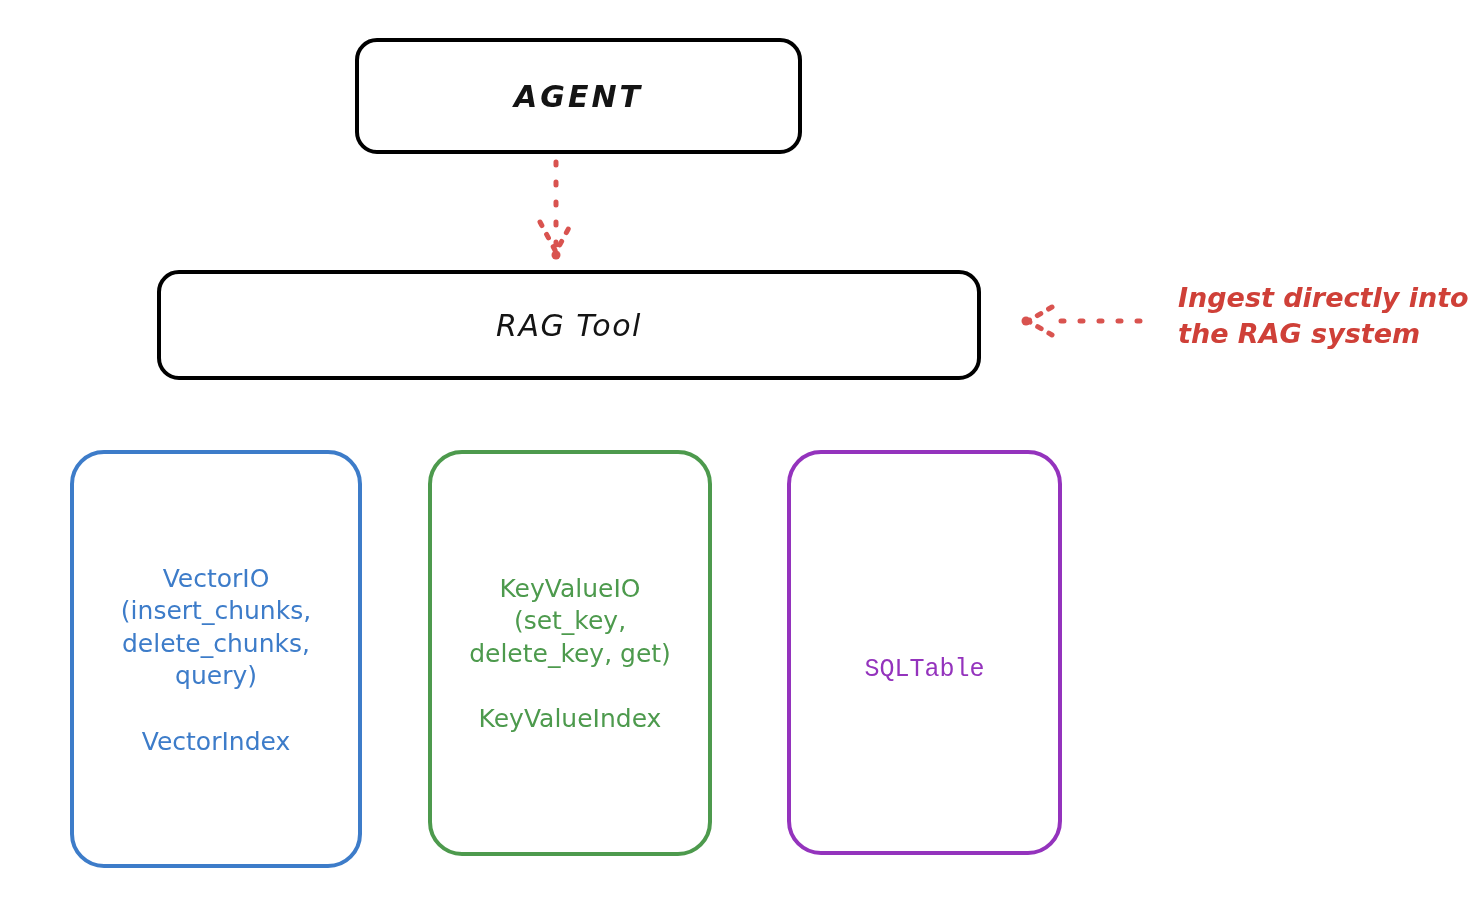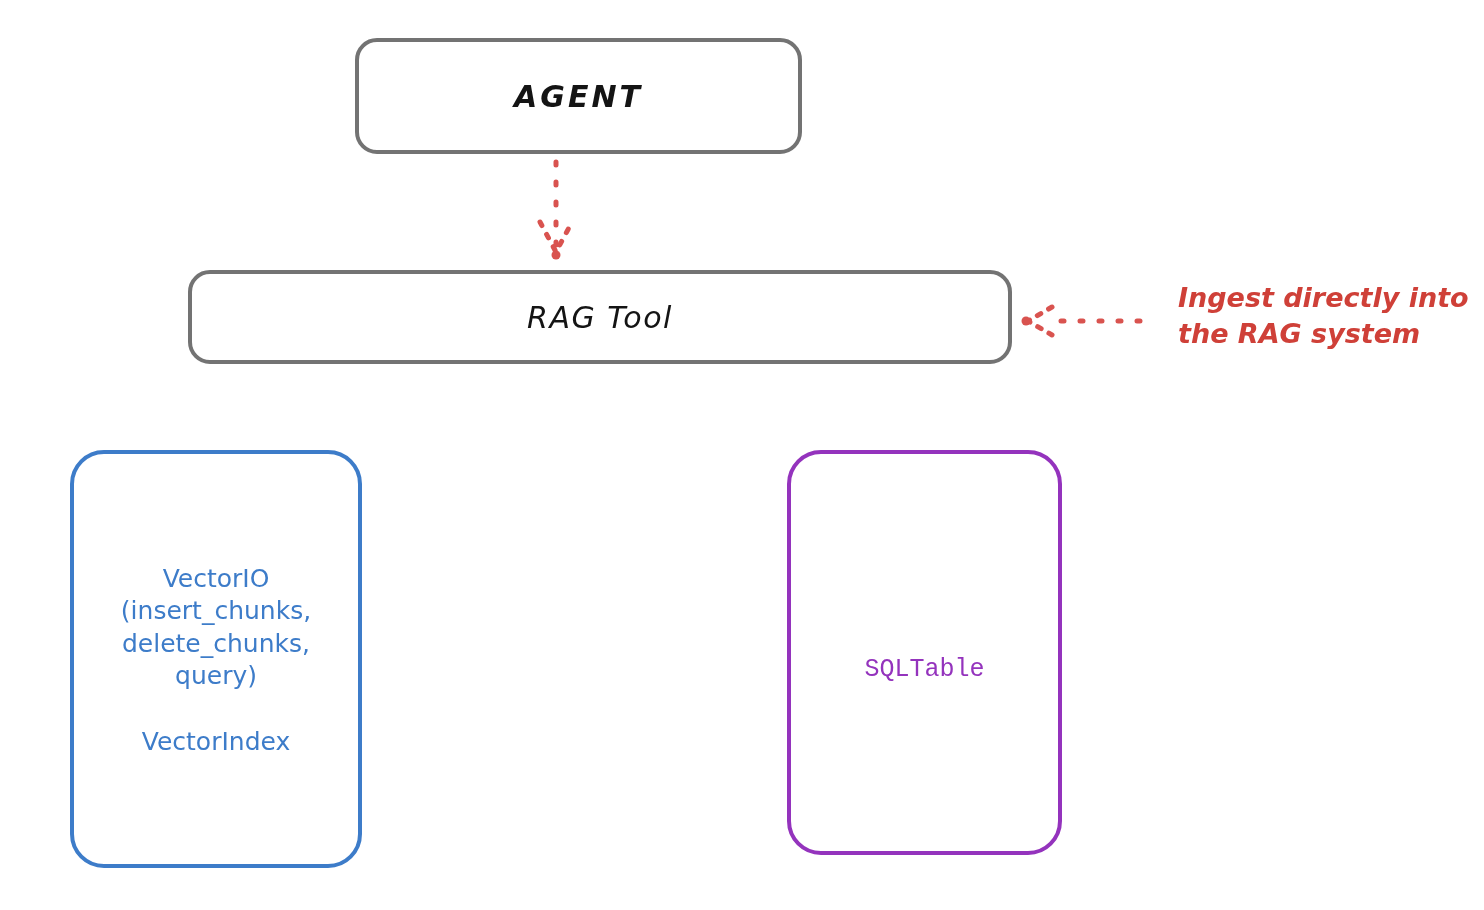--- a/index.html
+++ b/index.html
@@ -24,21 +24,21 @@
     box-sizing: border-box;
     background: #ffffff;
     display: flex;
     align-items: center;
     justify-content: center;
     text-align: center;
   }
 
   
   .node-dark {
-    border: 4px solid #737373;
+    border: 4px solid #000000;
     border-radius: 22px;
   }
   .node-dark .node-label {
     font-family: "DejaVu Sans", sans-serif;
     font-style: italic;
     font-size: 30px;
     letter-spacing: 1.5px;
     color: #141414;
     white-space: pre;
   }
@@ -94,33 +94,40 @@
 </style>
 </head>
 <body>
 
 <div id="canvas">
 
   <div class="node node-dark" id="node-agent" style="left:355px; top:38px; width:447px; height:116px;">
     <span class="node-label">AGENT</span>
   </div>
 
-  <div class="node node-dark" id="node-rag-tool" style="left:157px; top:270px; width:824px; height:94px;margin-left:31px;">
+  <div class="node node-dark" id="node-rag-tool" style="left:157px; top:270px; width:824px; height:110px;">
     <span class="node-label">RAG Tool</span>
   </div>
 
   <div class="node node-leaf" id="node-vectorio" style="left:70px; top:450px; width:292px; height:418px; border-color:#3d7cc9;">
     <span class="leaf-text" style="color:#3d7cc9;">VectorIO
 (insert_chunks,
 delete_chunks,
 query)</span>
     <span class="leaf-gap"></span>
     <span class="leaf-index" style="color:#3d7cc9;">VectorIndex</span>
   </div>
 
+  <div class="node node-leaf" id="node-keyvalueio" style="left:428px; top:450px; width:284px; height:406px; border-color:#4d9a4d;">
+    <span class="leaf-text" style="color:#4d9a4d;">KeyValueIO
+(set_key,
+delete_key, get)</span>
+    <span class="leaf-gap"></span>
+    <span class="leaf-index" style="color:#4d9a4d;">KeyValueIndex</span>
+  </div>
 
   <div class="node node-leaf" id="node-relationalio" style="left:787px; top:450px; width:275px; height:405px; border-color:#9433bd;">
     <span class="leaf-gap"></span>
     <span class="leaf-index" style="color:#9433bd;font-family:Liberation Mono, monospace;">SQLTable</span>
   </div>
 
   <div class="annotation" style="left:1150px; top:280px; width:330px; color:#cf4038;margin-left:28px;">Ingest directly into
 the RAG system</div>
 
   <svg class="overlay" viewBox="0 0 1484 910" xmlns="http://www.w3.org/2000/svg">

